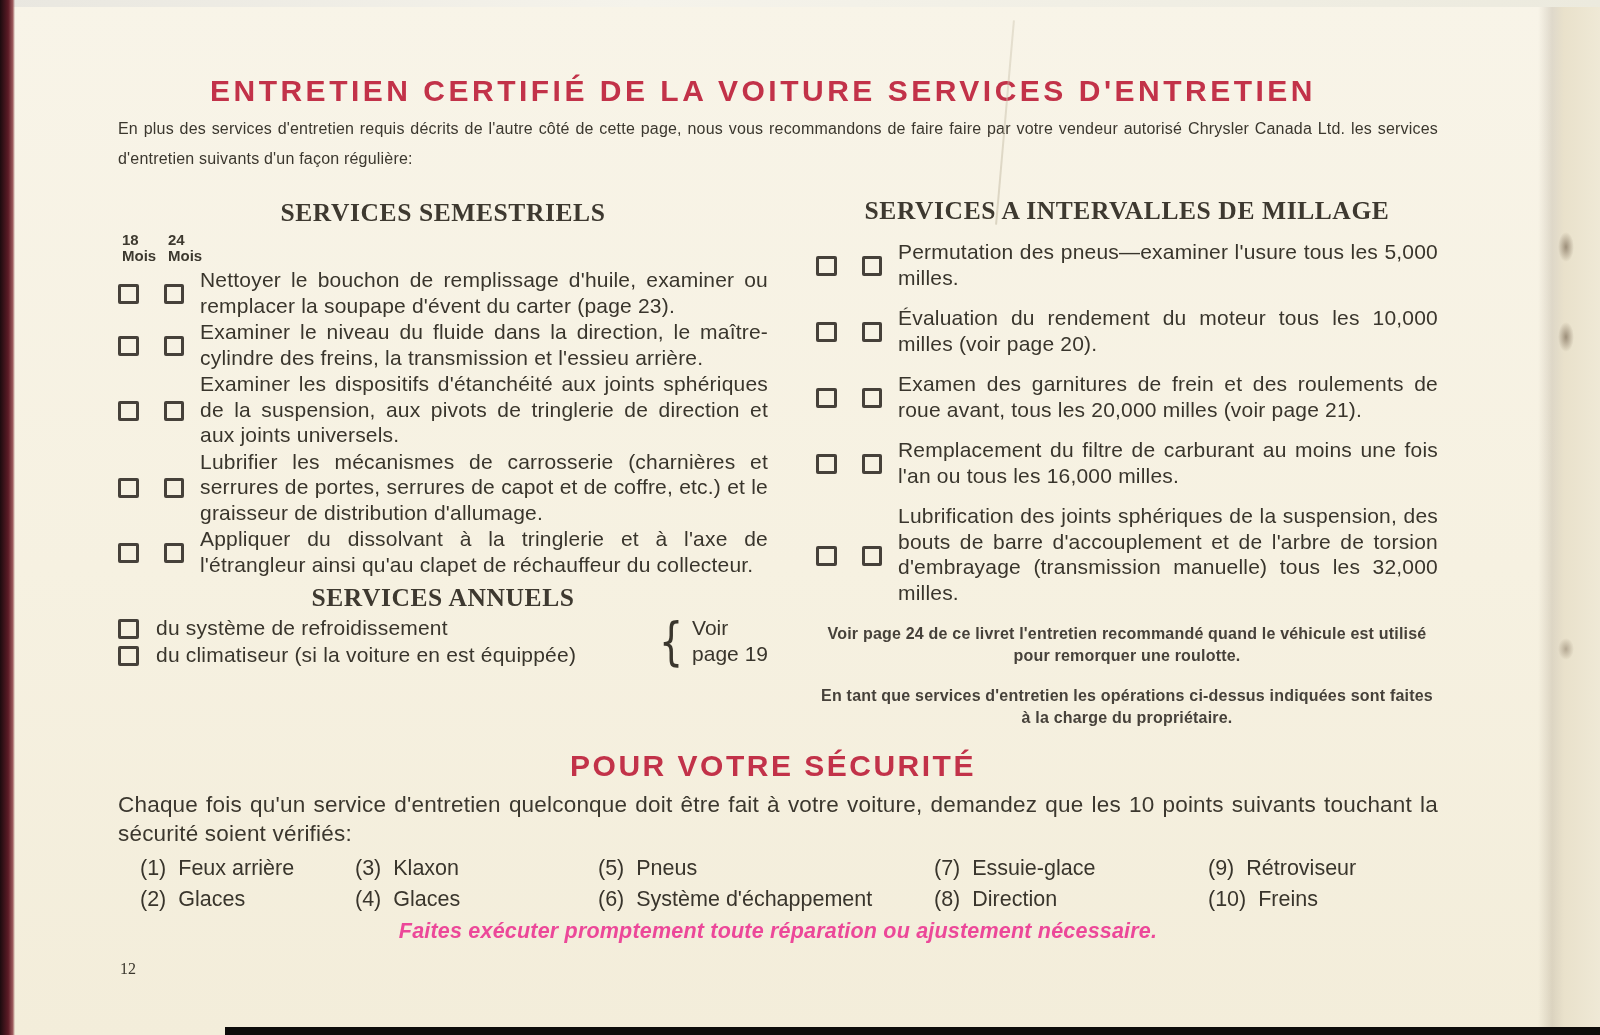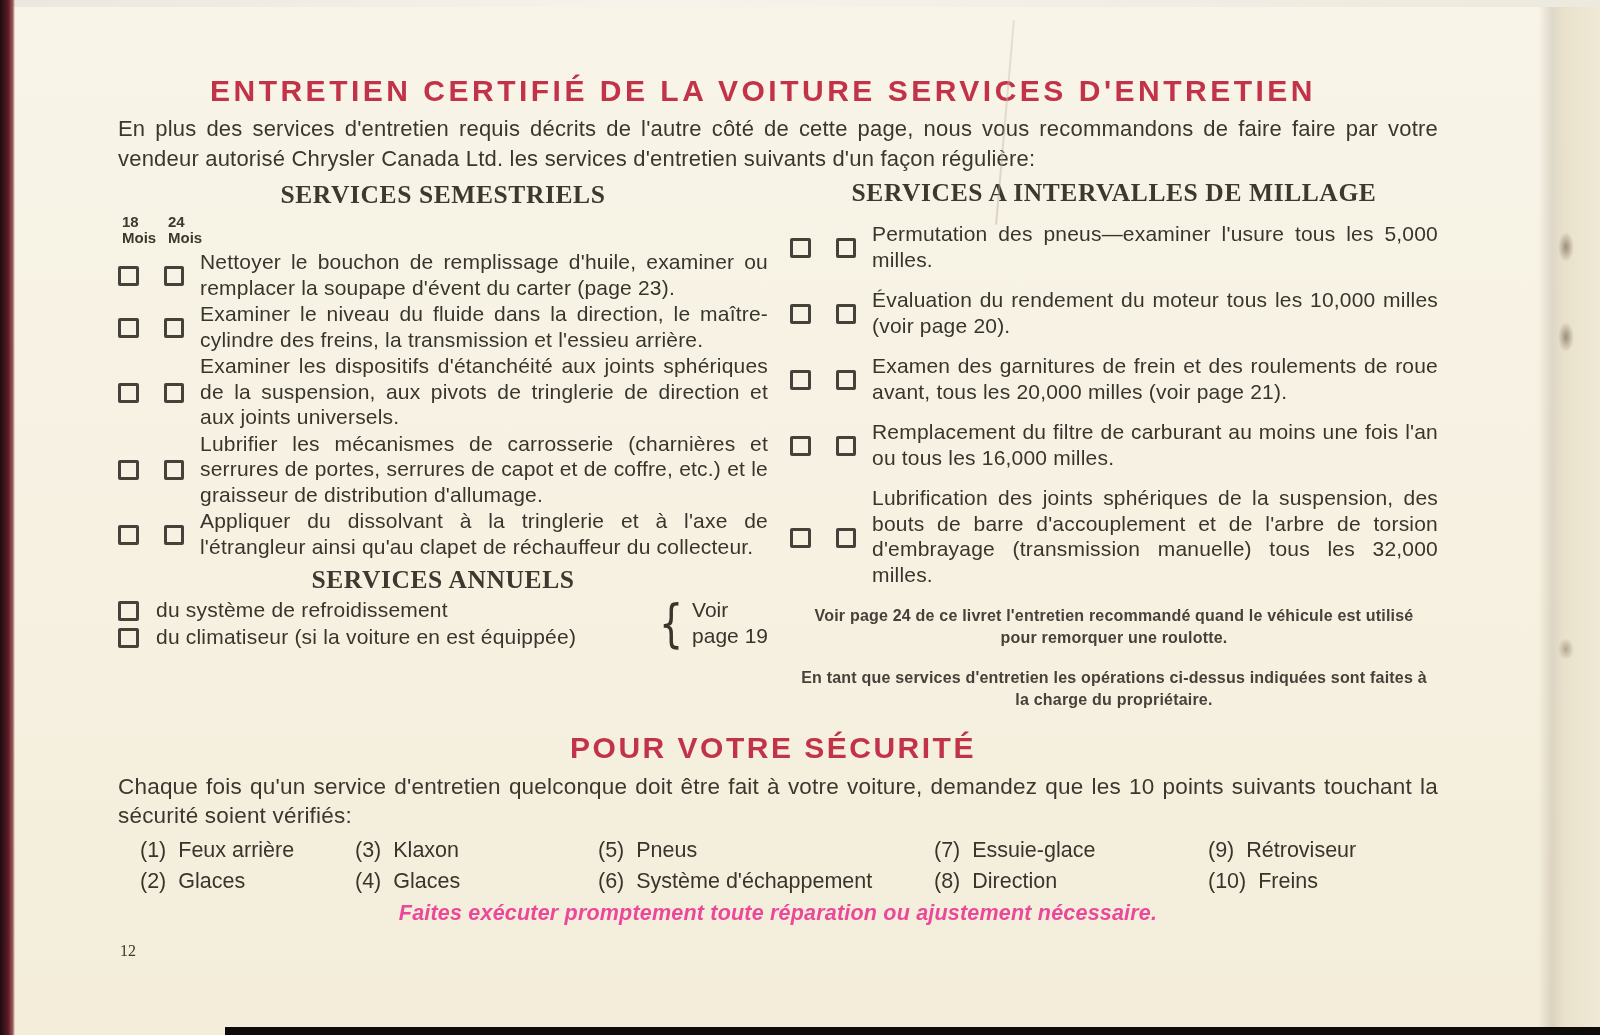--- a/index.html
+++ b/index.html
@@ -30,25 +30,25 @@
   .smudge.s1{top:232px;} .smudge.s2{top:322px;} .smudge.s3{top:638px;height:22px;opacity:.7;}
 
   .content{position:relative;z-index:2;padding:74px 162px 0 118px;}
 
   h1.title{
     margin:0;text-align:center;padding-right:30px;
     font-size:30px;line-height:33px;font-weight:bold;letter-spacing:3.5px;
     color:var(--red);
   }
   p.intro{
-    margin:7px 0 0;font-size:22px;line-height:30px;text-align:justify;
+    margin:7px 0 0;font-size:16px;line-height:30px;text-align:justify;
     letter-spacing:.2px;color:#3b372e;
   }
 
-  .columns{display:flex;gap:22px;margin-top:0;}
+  .columns{display:flex;gap:48px;margin-top:18px;}
   .col-left{width:650px;flex:0 0 650px;}
   .col-right{flex:1;min-width:0;}
 
   h2.serif{
     font-family:"Liberation Serif","DejaVu Serif",serif;
     font-size:25.5px;line-height:29px;font-weight:bold;letter-spacing:.6px;
     text-align:center;margin:4px 0 0;color:#3e3930;
   }
   .col-left h2.serif{margin-top:6px;}
 

